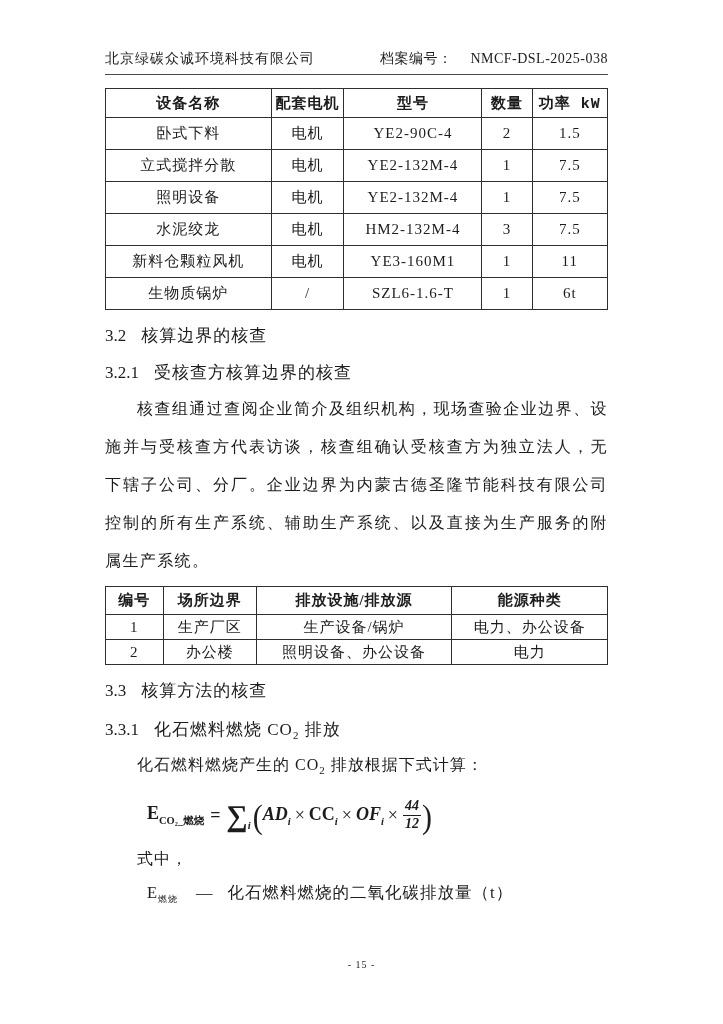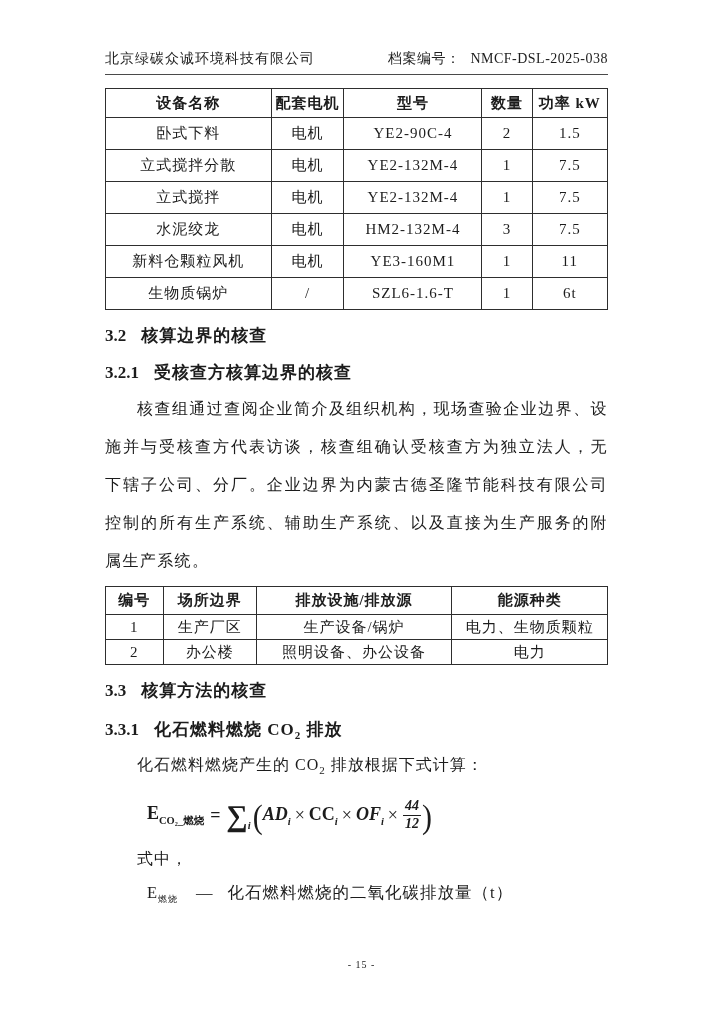--- a/index.html
+++ b/index.html
@@ -15,37 +15,37 @@
   .content { margin-left:105px; width:503px; }
 
   
   .page-header {
     display:flex; justify-content:space-between; align-items:flex-end;
     padding-top:50px; padding-bottom:6px;
     border-bottom:1px solid #4a4a4a;
     font-size:14px; letter-spacing:1px;
   }
   .page-header .right { letter-spacing:0.5px; }
-  .page-header .file-number { margin-left:10px; letter-spacing:0.5px; }
+  .page-header .file-number { margin-left:18px; letter-spacing:0.5px; }
 
   
   table.tbl { border-collapse:collapse; width:100%; text-align:center; table-layout:fixed; }
   .tbl th, .tbl td { border:1px solid #2e2e2e; letter-spacing:1px; padding:0 2px; }
   .tbl th { font-weight:bold; }
 
   .equipment { margin-top:13px; font-size:15px; }
-  .equipment th { height:29px; }
+  .equipment th { height:29px;font-family:Liberation Mono, monospace; }
   .equipment td { height:32px; font-weight:normal; }
 
   .boundary { margin-top:6px; font-size:15px; }
   .boundary th { height:28px; }
   .boundary td { height:25px; }
 
   
-  .sec-h { font-size:17px; font-weight:bold; letter-spacing:1px; }
+  .sec-h { font-size:17px; font-weight:normal; letter-spacing:1px; }
   .sec-h .sec-num { margin-right:15px; letter-spacing:0; }
   .mt-321 { margin-top:14px; }
   .mt-32  { margin-top:14px; }
   .mt-33  { margin-top:14px; }
   .mt-331 { margin-top:16px; }
   .h-sub { font-size:11px; }
 
   
   .para {
     margin:6px 0 0 0;
@@ -122,21 +122,21 @@
         <td>1.5</td>
       </tr>
       <tr>
         <td>立式搅拌分散</td>
         <td>电机</td>
         <td>YE2-132M-4</td>
         <td>1</td>
         <td>7.5</td>
       </tr>
       <tr>
-        <td>立式搅拌</td>
+        <td>照明设备</td>
         <td>电机</td>
         <td>YE2-132M-4</td>
         <td>1</td>
         <td>7.5</td>
       </tr>
       <tr>
         <td>水泥绞龙</td>
         <td>电机</td>
         <td>HM2-132M-4</td>
         <td>3</td>
@@ -183,21 +183,21 @@
         <th>场所边界</th>
         <th>排放设施/排放源</th>
         <th>能源种类</th>
       </tr>
     </thead>
     <tbody>
       <tr>
         <td>1</td>
         <td>生产厂区</td>
         <td>生产设备/锅炉</td>
-        <td>电力、生物质颗粒</td>
+        <td>电力、办公设备</td>
       </tr>
       <tr>
         <td>2</td>
         <td>办公楼</td>
         <td>照明设备、办公设备</td>
         <td>电力</td>
       </tr>
     </tbody>
   </table>
 

